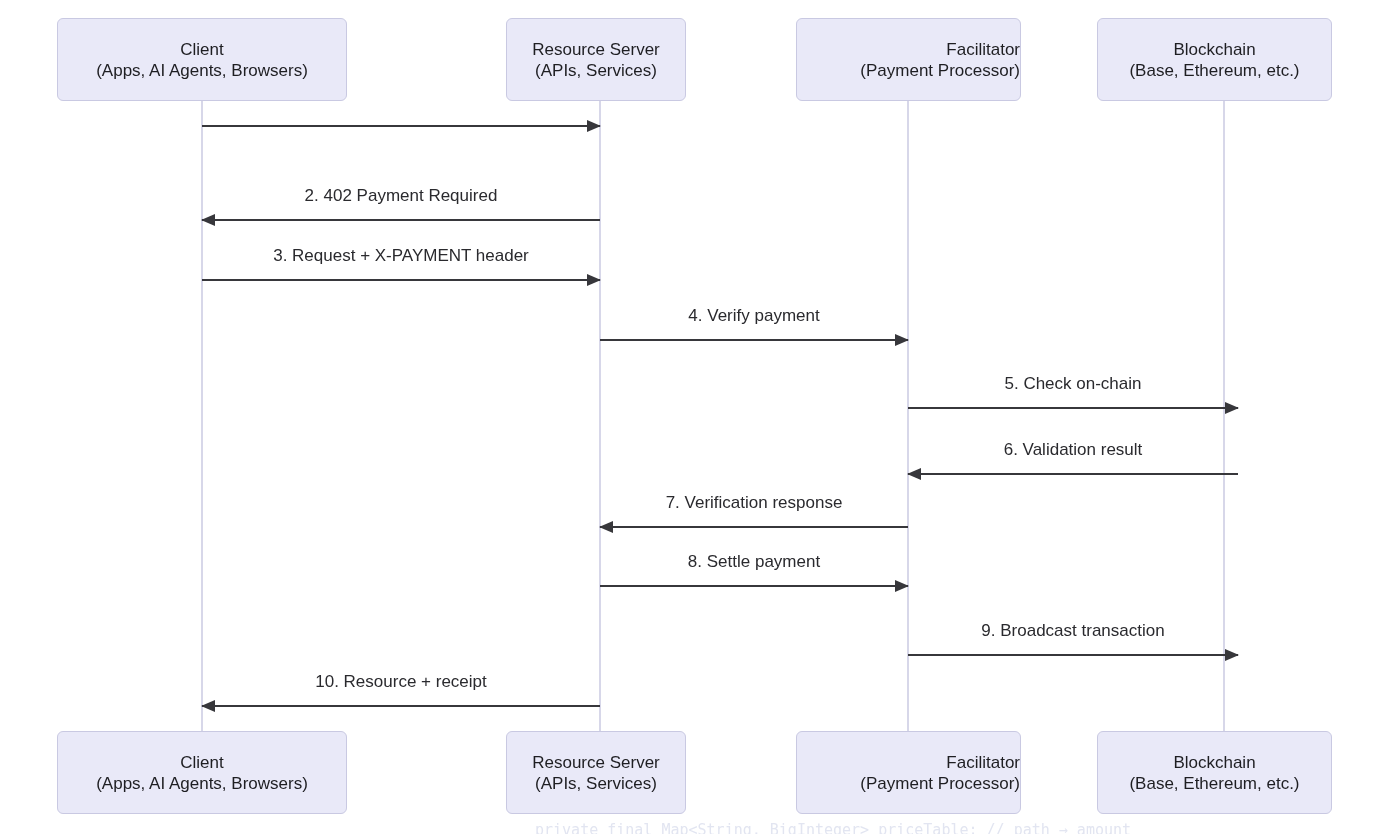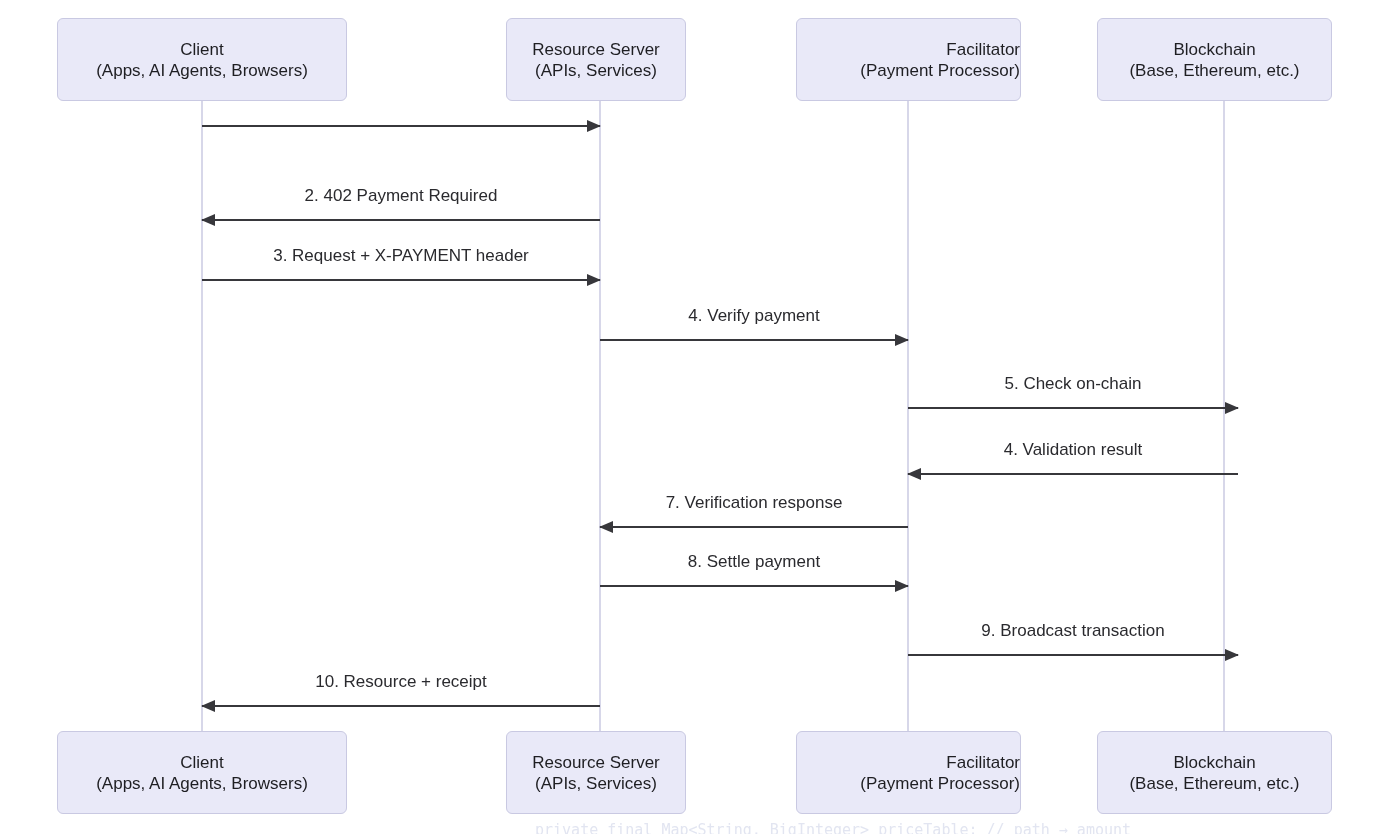--- a/index.html
+++ b/index.html
@@ -157,21 +157,21 @@
         <span class="arrowhead"></span>
       </div>
   </div>
   <div class="msg m5 span-fb dir-r">
     <div class="msg-label">5. Check on-chain</div>
     <div class="msg-line">
         <span class="arrowhead"></span>
       </div>
   </div>
   <div class="msg m6 span-fb dir-l">
-    <div class="msg-label">4. Validation result</div>
+    <div class="msg-label">6. Validation result</div>
     <div class="msg-line">
         <span class="arrowhead"></span>
       </div>
   </div>
   <div class="msg m7 span-rf dir-l">
     <div class="msg-label">7. Verification response</div>
     <div class="msg-line">
         <span class="arrowhead"></span>
       </div>
   </div>

